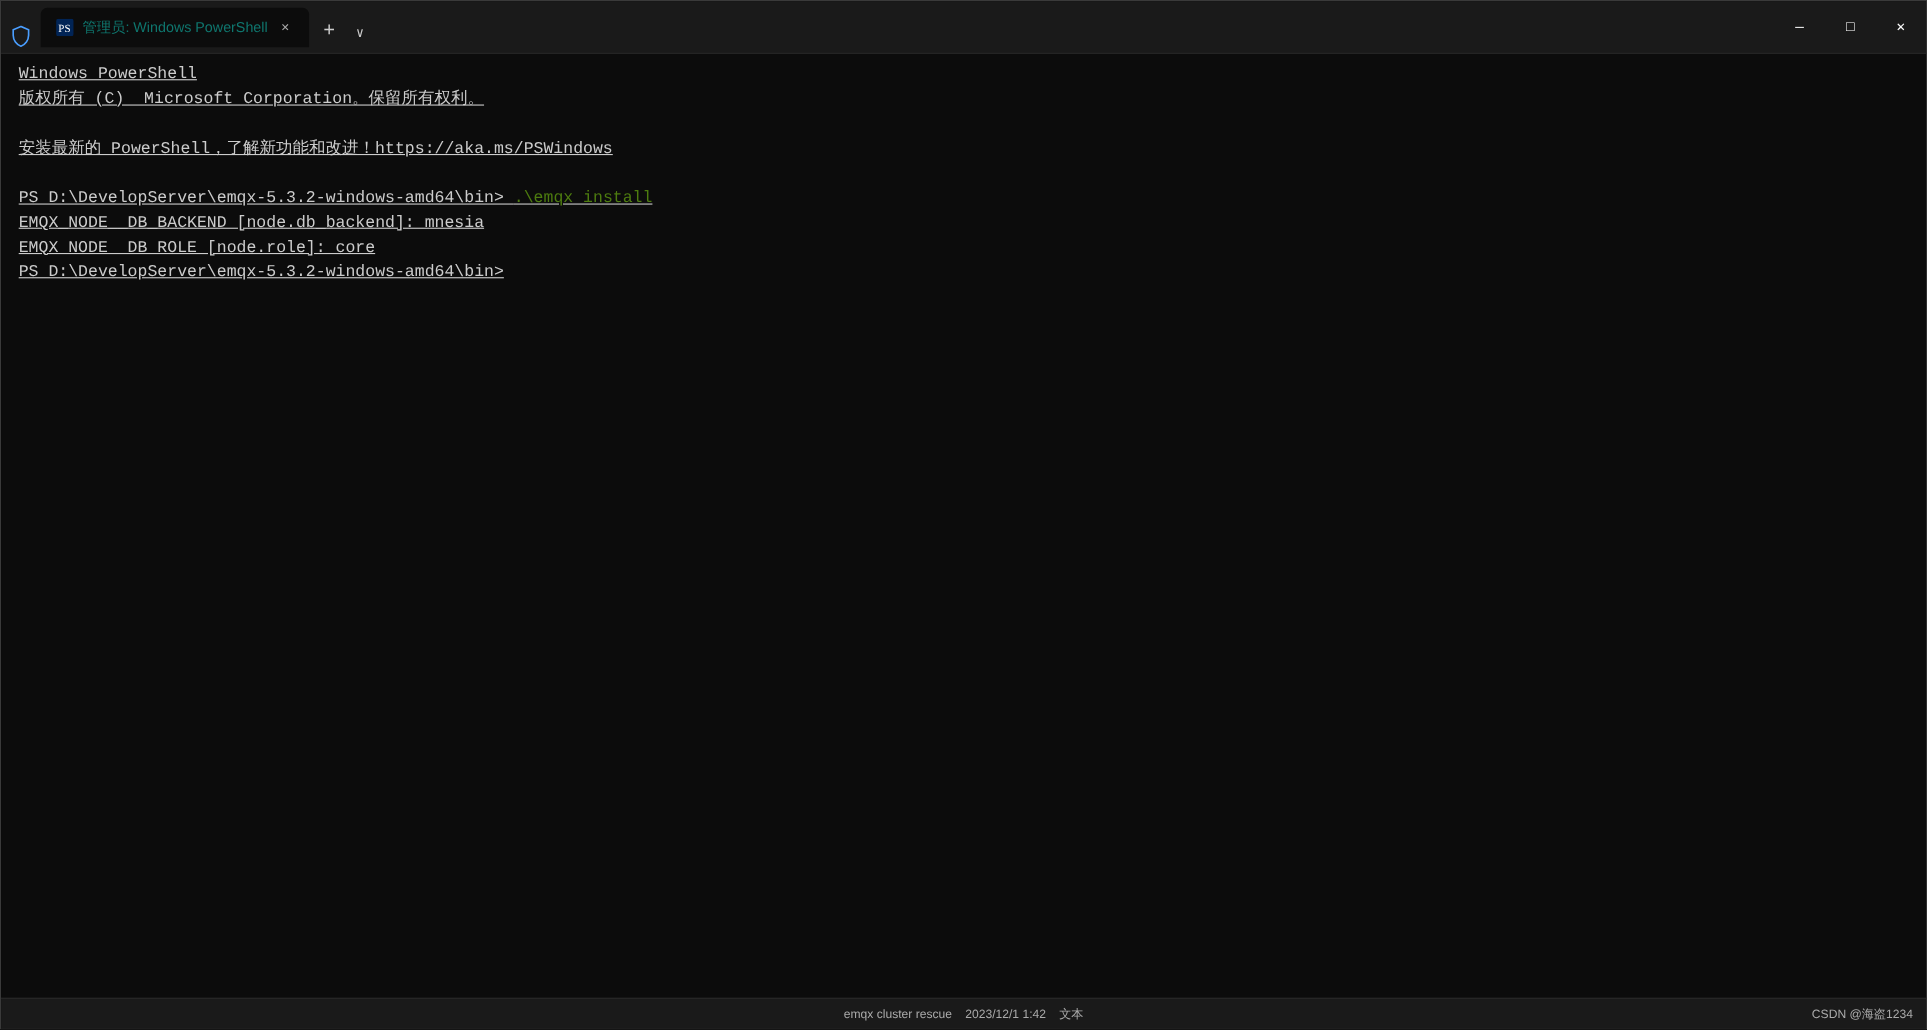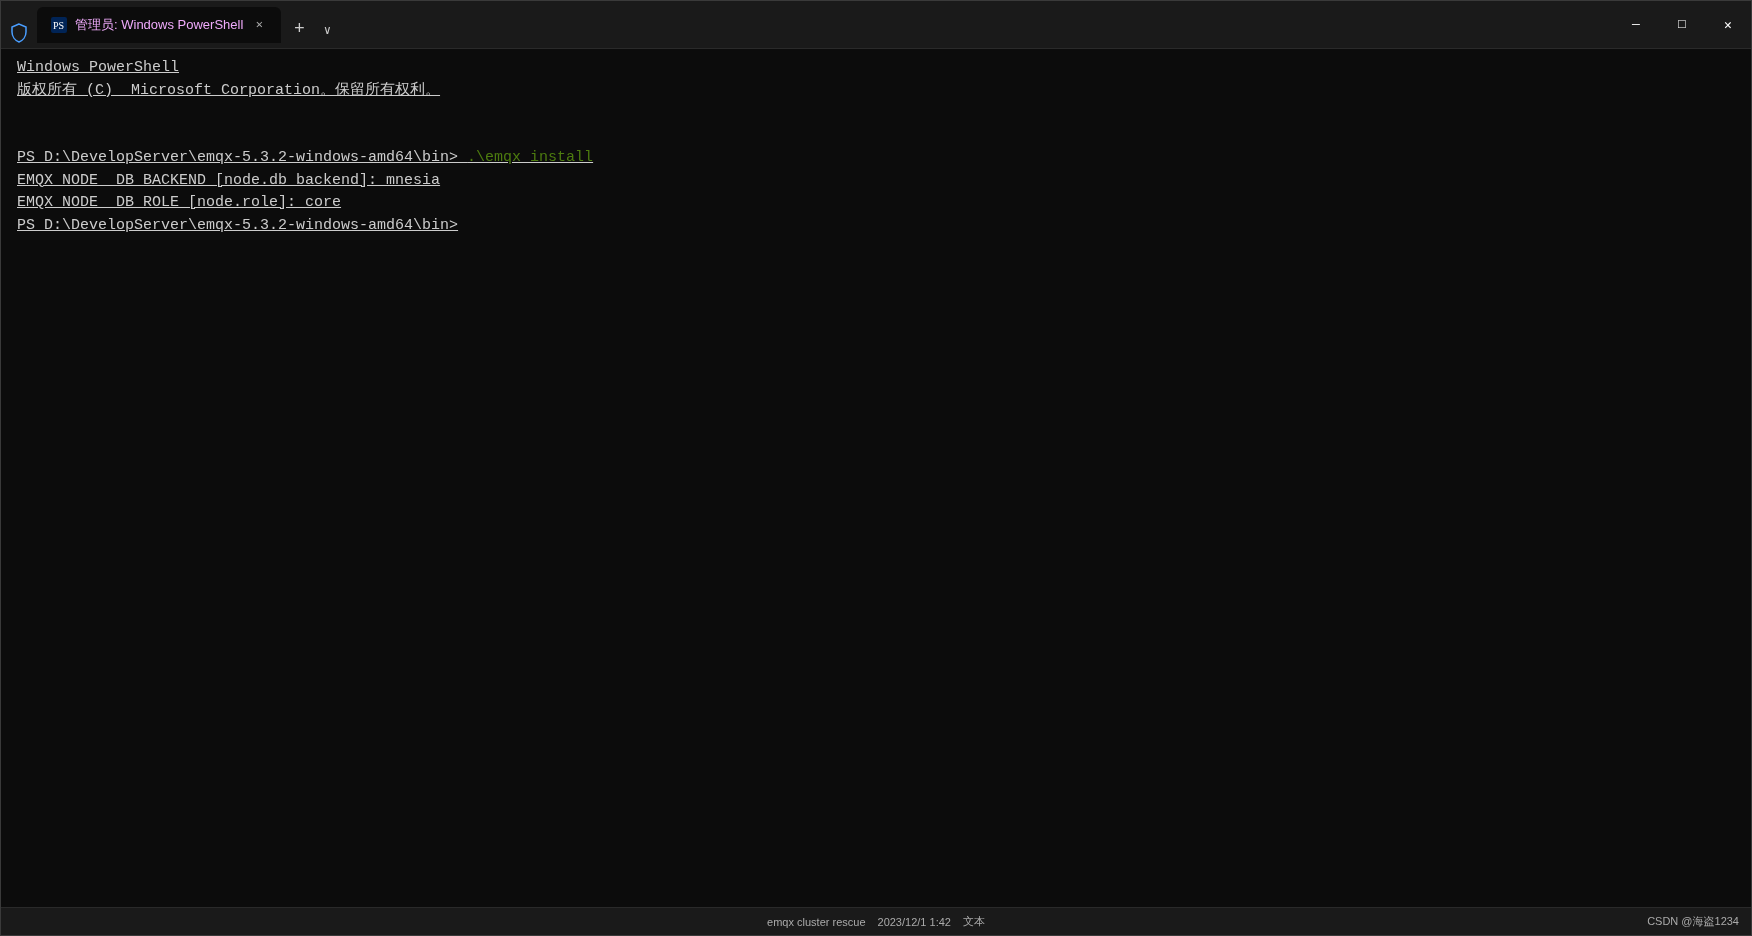--- a/index.html
+++ b/index.html
@@ -59,21 +59,21 @@
       height: 36px;
       gap: 8px;
     }
 
     .tab-icon {
       width: 16px;
       height: 16px;
     }
 
     .tab-label {
-      color: #f0abfc;
+      color: #0f766e;
       font-family: 'Segoe UI', sans-serif;
       font-size: 13px;
       white-space: nowrap;
     }
 
     .tab-close {
       width: 16px;
       height: 16px;
       display: flex;
       align-items: center;
@@ -235,20 +235,21 @@
       <div class="ctrl-btn">□</div>
       <div class="ctrl-btn close">✕</div>
     </div>
   </div>
 
   <div class="terminal-body" style="position:relative;">
     <div id="terminal-output">
         <div class="terminal-line">Windows PowerShell</div>
         <div class="terminal-line">版权所有 (C)  Microsoft Corporation。保留所有权利。</div>
         <div class="terminal-line empty"></div>
+        <div class="terminal-line">安装最新的 PowerShell，了解新功能和改进！https://aka.ms/PSWindows</div>
         <div class="terminal-line empty"></div>
         <div class="terminal-line"><span style="color: rgb(204, 204, 204);">PS D:\DevelopServer\emqx-5.3.2-windows-amd64\bin&gt; </span><span style="color: #4d7c0f;">.\emqx install</span></div>
         <div class="terminal-line">EMQX_NODE__DB_BACKEND [node.db_backend]: mnesia</div>
         <div class="terminal-line">EMQX_NODE__DB_ROLE [node.role]: core</div>
         <div class="terminal-line" style="color: rgb(204, 204, 204);">PS D:\DevelopServer\emqx-5.3.2-windows-amd64\bin&gt;</div>
       </div>
   </div>
 
   <div class="statusbar" style="position:relative;">
     <div class="statusbar-left"></div>

